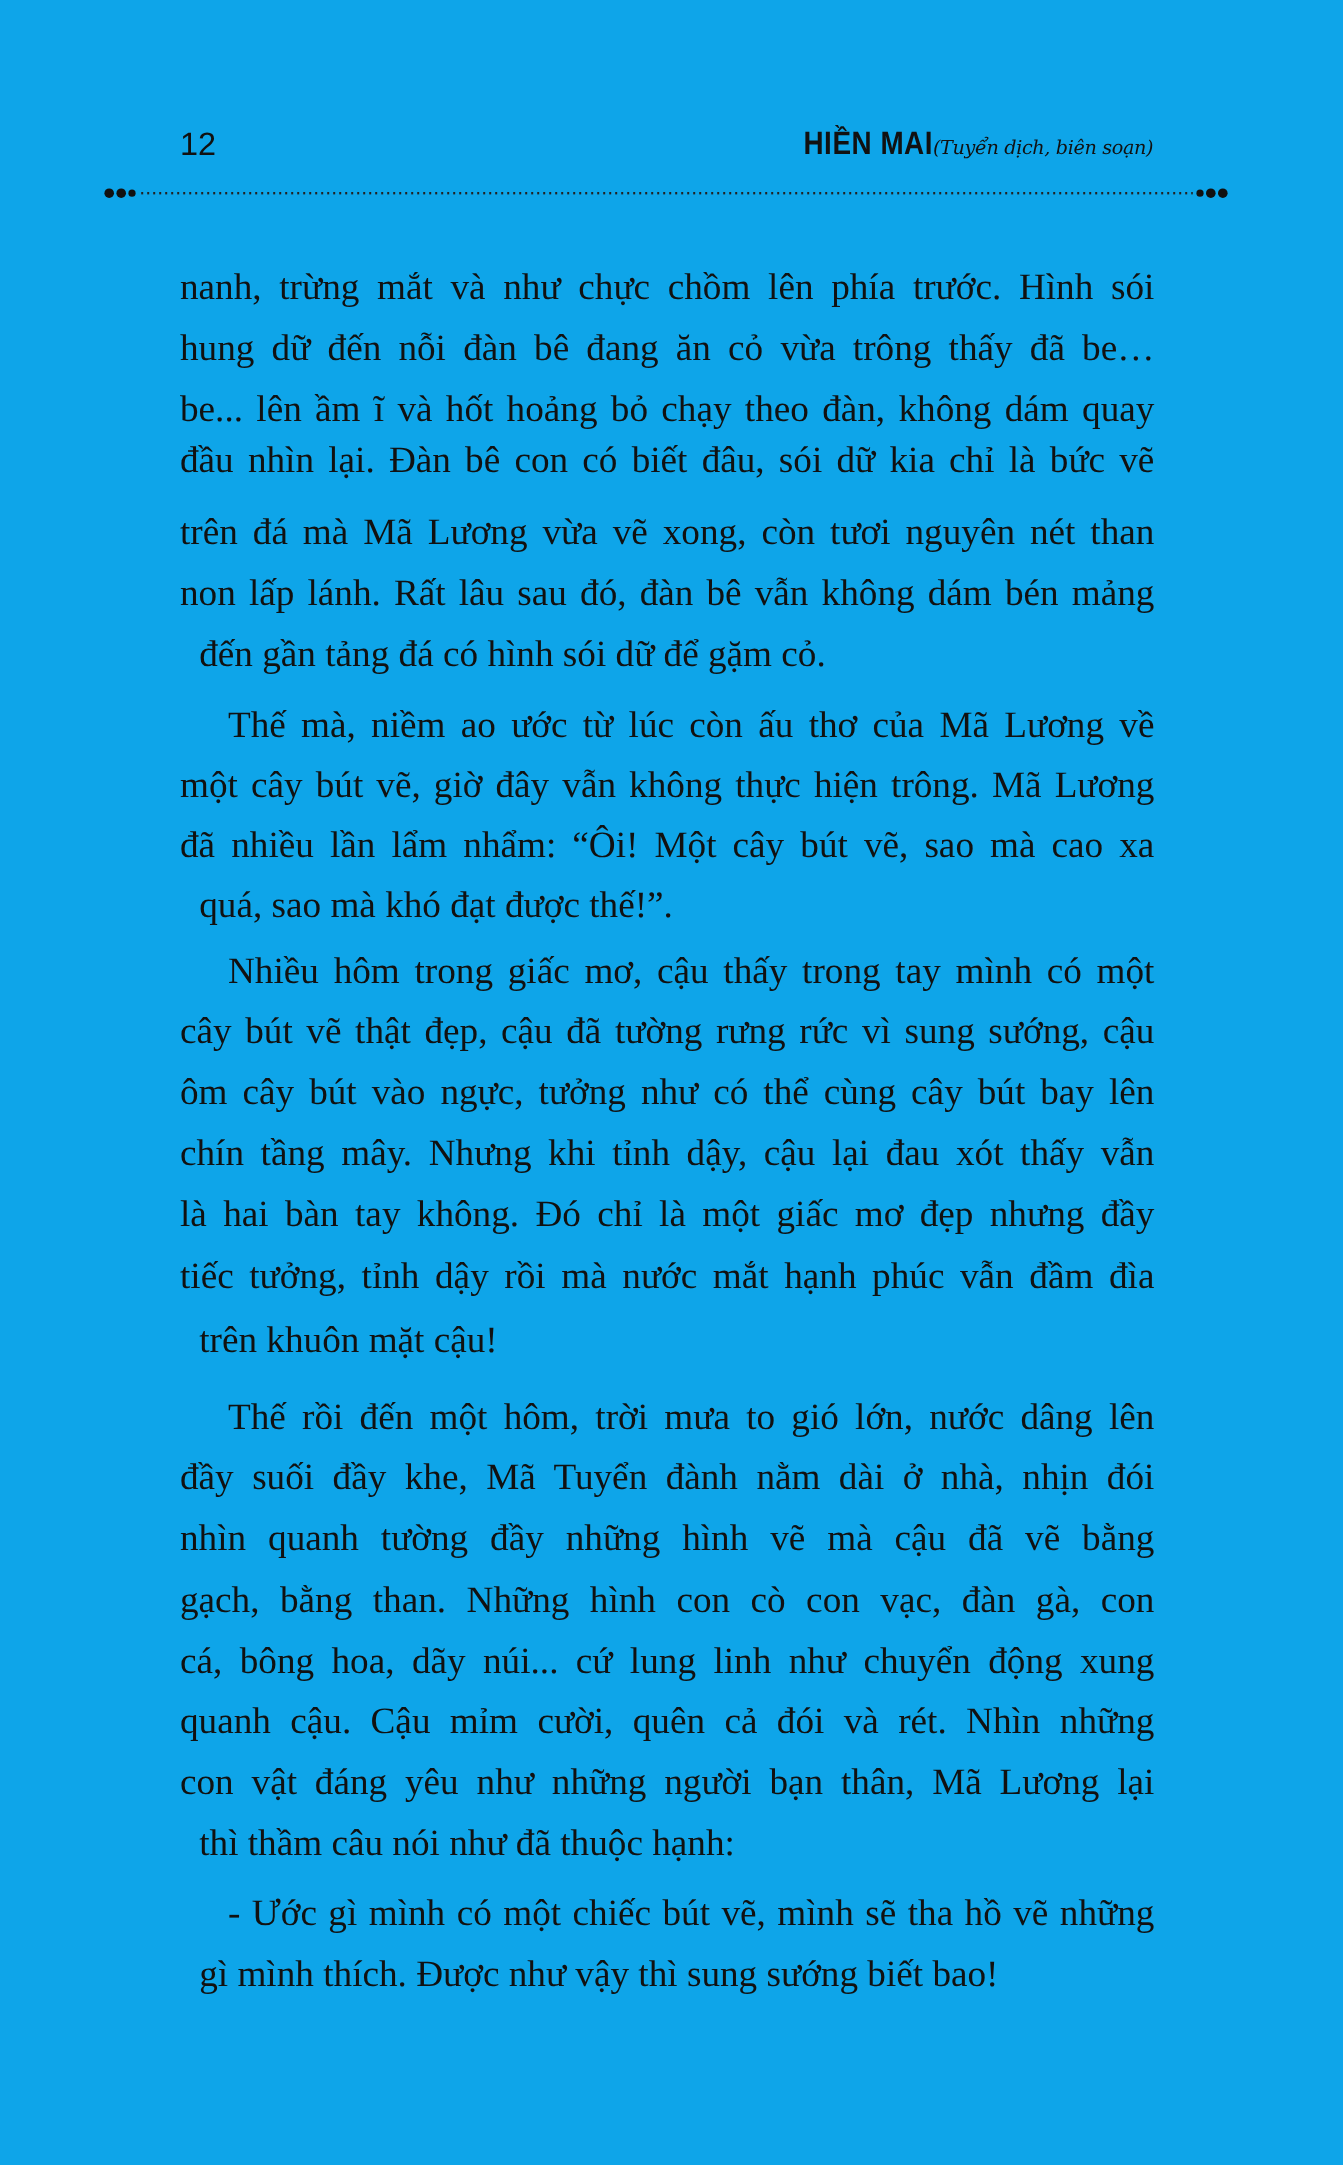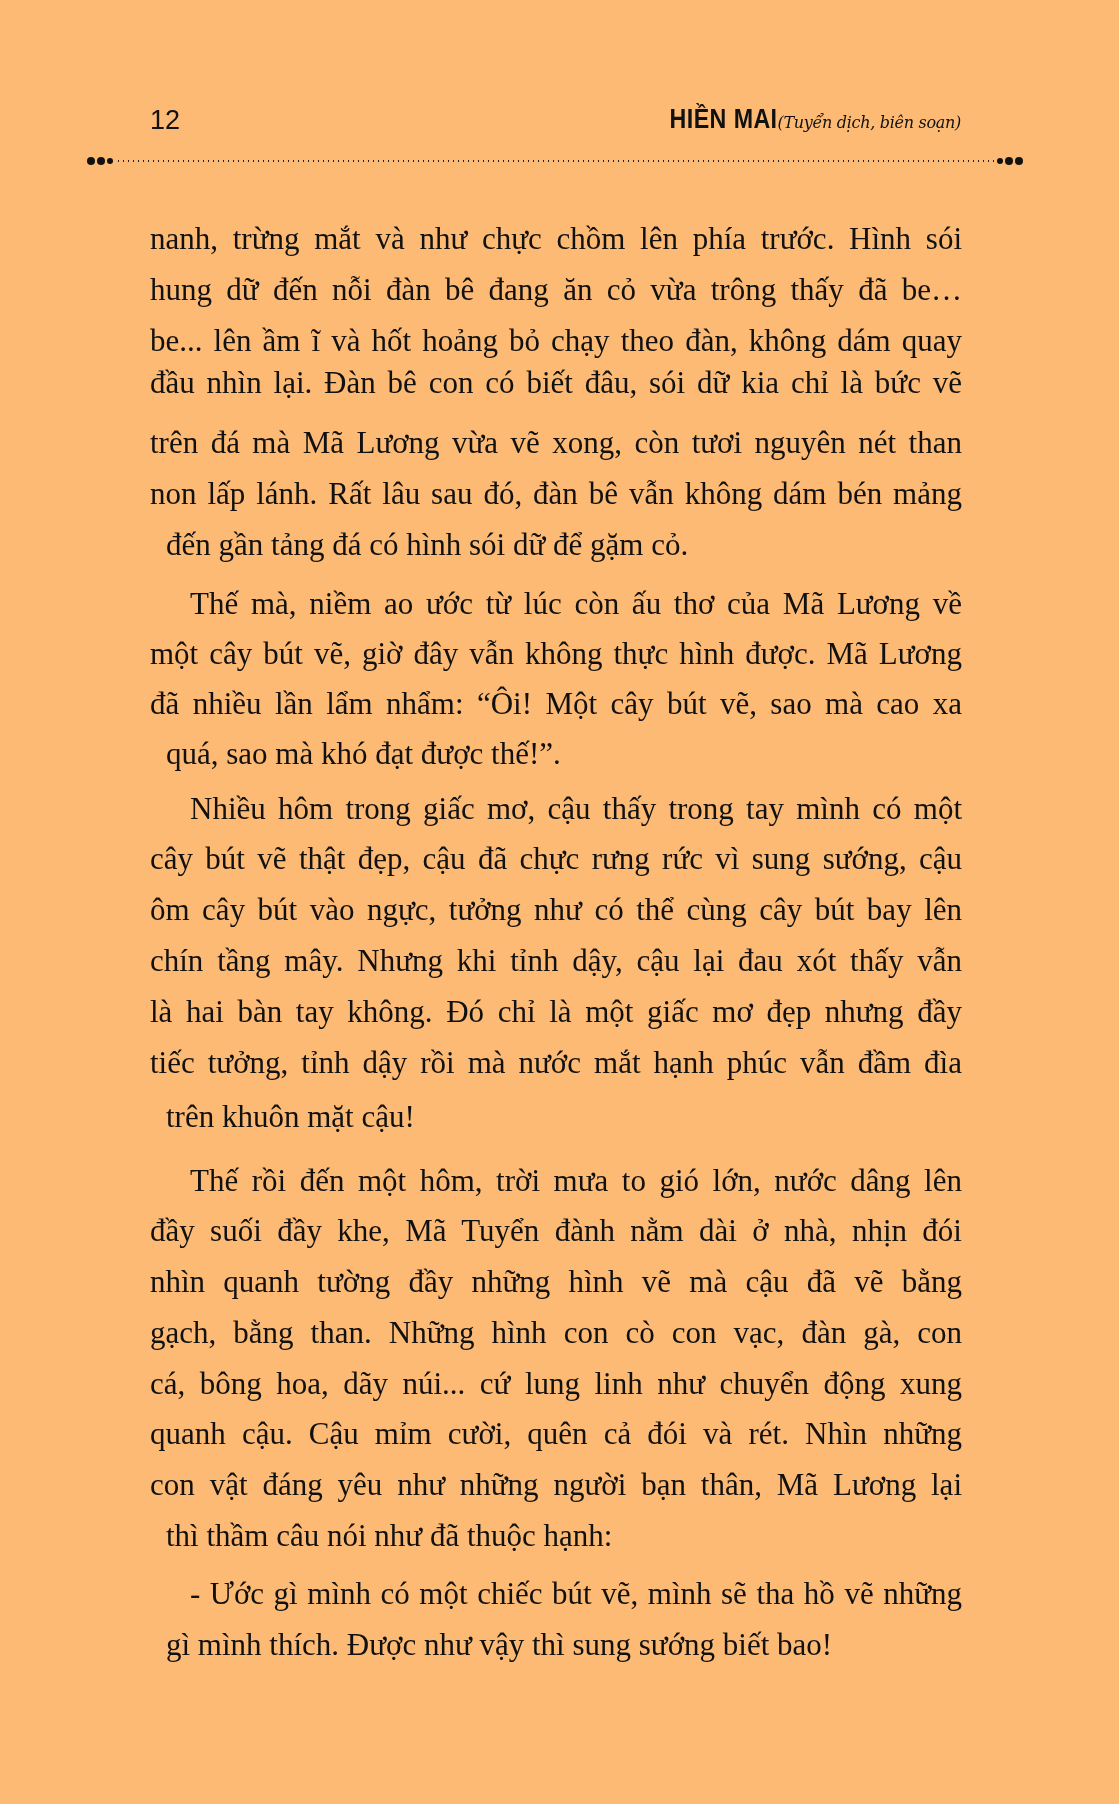--- a/index.html
+++ b/index.html
@@ -1,17 +1,17 @@
 <!DOCTYPE html>
 <html><head>
 <meta charset="utf-8">
 <style>
   html, body { margin: 0; padding: 0; background: #ffffff; }
   body { width: 1119px; height: 1804px; position: relative; overflow: hidden; color: #111; }
-  .page { position: absolute; left: 0; top: 0; width: 1119px; height: 1804px; background: #fdba74; }
+  .page { position: absolute; left: 0; top: 0; width: 1119px; height: 1804px; background: #0ea5e9; }
 
   .running-head { position: absolute; left: 0; top: 0; width: 1119px; height: 180px; }
   .page-number {
     position: absolute; left: 150px; top: 105px;
     font-family: "Liberation Sans", sans-serif; font-size: 27px; color: #111;
     line-height: 30px;
   }
   .header-right {
     position: absolute; right: 158px; top: 102px; white-space: nowrap;
     line-height: 34px;
@@ -75,28 +75,28 @@
       <div class="line" style="top:264px">hung dữ đến nỗi đàn bê đang ăn cỏ vừa trông thấy đã be…</div>
       <div class="line" style="top:315px">be... lên ầm ĩ và hốt hoảng bỏ chạy theo đàn, không dám quay</div>
       <div class="line" style="top:357px">đầu nhìn lại. Đàn bê con có biết đâu, sói dữ kia chỉ là bức vẽ</div>
       <div class="line" style="top:417px">trên đá mà Mã Lương vừa vẽ xong, còn tươi nguyên nét than</div>
       <div class="line" style="top:468px">non lấp lánh. Rất lâu sau đó, đàn bê vẫn không dám bén mảng</div>
       <div class="line last" style="top:519px">đến gần tảng đá có hình sói dữ để gặm cỏ.</div>
     </div>
 
     <div>
       <div class="line indent" style="top:578px">Thế mà, niềm ao ước từ lúc còn ấu thơ của Mã Lương về</div>
-      <div class="line" style="top:628px">một cây bút vẽ, giờ đây vẫn không thực hình được. Mã Lương</div>
+      <div class="line" style="top:628px">một cây bút vẽ, giờ đây vẫn không thực hiện trông. Mã Lương</div>
       <div class="line" style="top:678px">đã nhiều lần lẩm nhẩm: “Ôi! Một cây bút vẽ, sao mà cao xa</div>
       <div class="line last" style="top:728px">quá, sao mà khó đạt được thế!”.</div>
     </div>
 
     <div>
       <div class="line indent" style="top:783px">Nhiều hôm trong giấc mơ, cậu thấy trong tay mình có một</div>
-      <div class="line" style="top:833px">cây bút vẽ thật đẹp, cậu đã chực rưng rức vì sung sướng, cậu</div>
+      <div class="line" style="top:833px">cây bút vẽ thật đẹp, cậu đã tường rưng rức vì sung sướng, cậu</div>
       <div class="line" style="top:884px">ôm cây bút vào ngực, tưởng như có thể cùng cây bút bay lên</div>
       <div class="line" style="top:935px">chín tầng mây. Nhưng khi tỉnh dậy, cậu lại đau xót thấy vẫn</div>
       <div class="line" style="top:986px">là hai bàn tay không. Đó chỉ là một giấc mơ đẹp nhưng đầy</div>
       <div class="line" style="top:1037px">tiếc tưởng, tỉnh dậy rồi mà nước mắt hạnh phúc vẫn đầm đìa</div>
       <div class="line last" style="top:1091px">trên khuôn mặt cậu!</div>
     </div>
 
     <div>
       <div class="line indent" style="top:1155px">Thế rồi đến một hôm, trời mưa to gió lớn, nước dâng lên</div>
       <div class="line" style="top:1205px">đầy suối đầy khe, Mã Tuyển đành nằm dài ở nhà, nhịn đói</div>

